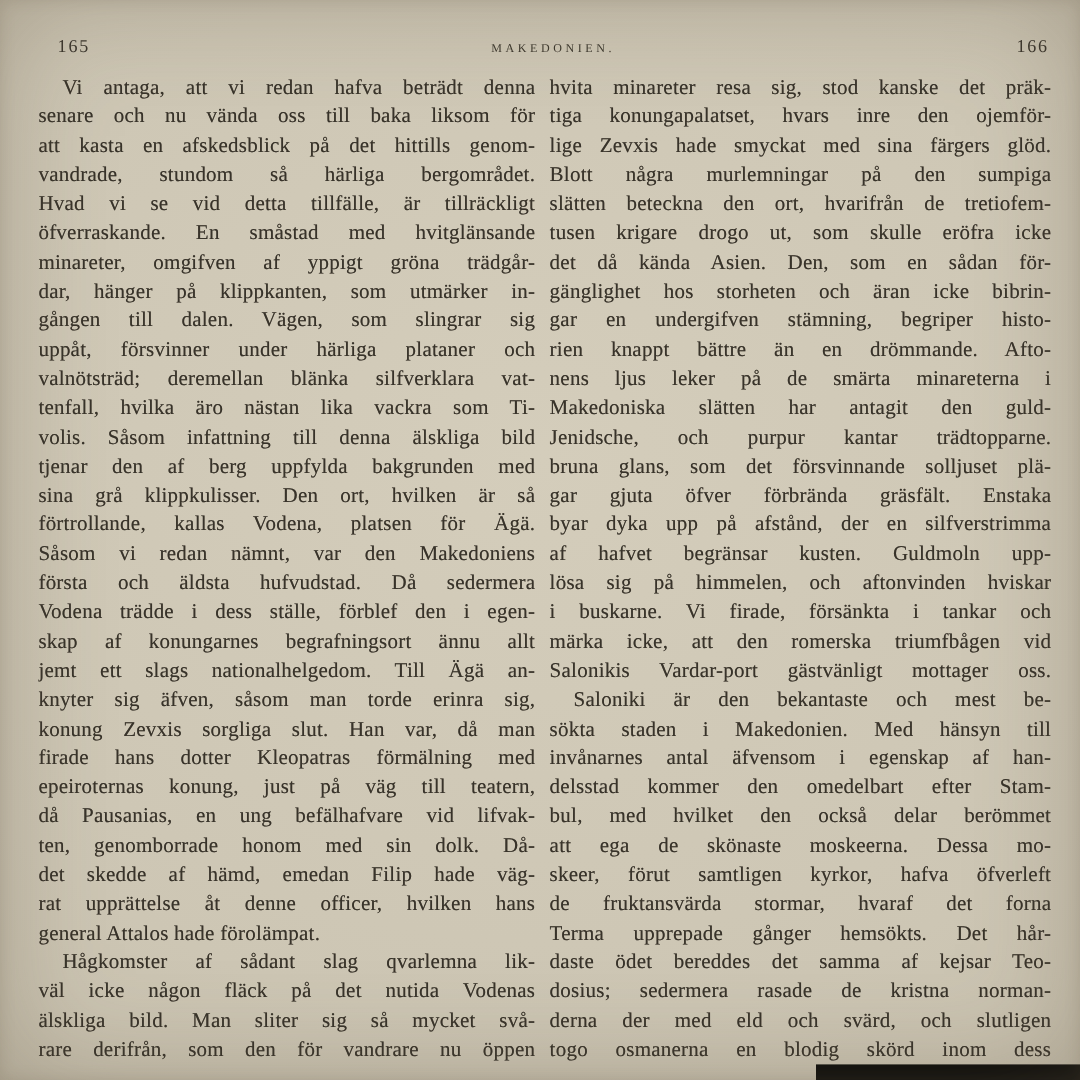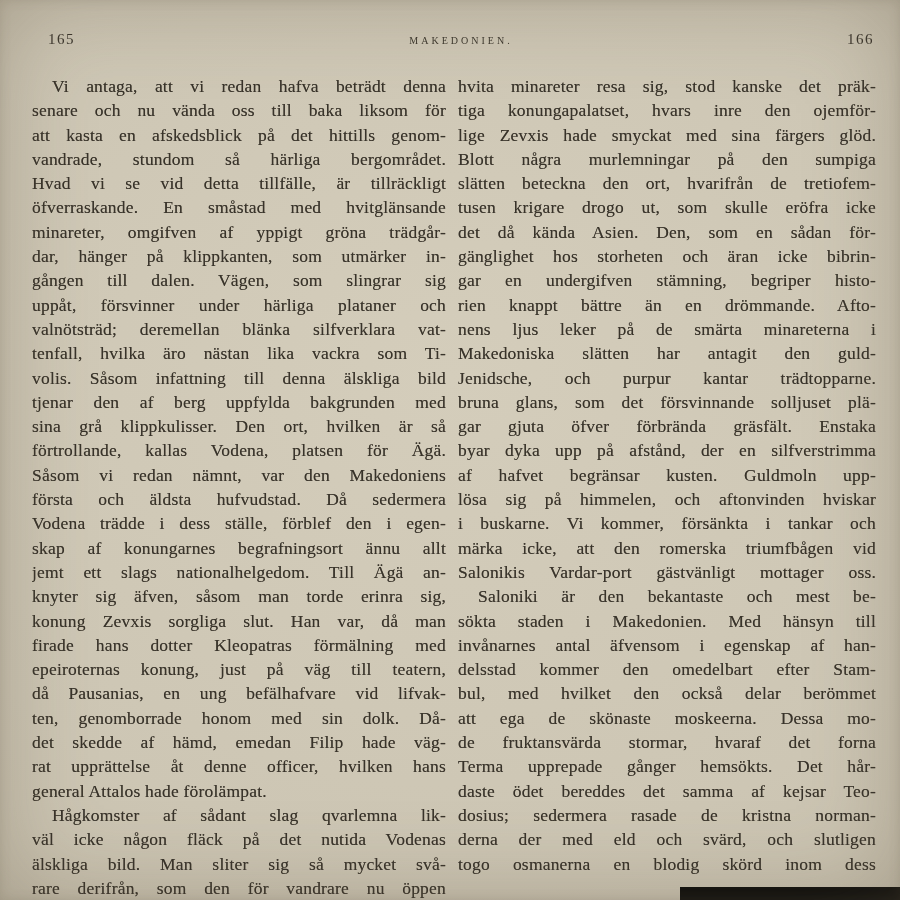--- a/index.html
+++ b/index.html
@@ -28,21 +28,21 @@
     display:flex; justify-content:space-between; align-items:baseline;margin-left:14px;
   }
   .pg-num {
     font-size:15px; letter-spacing:1.5px; color:#3a352c;
   }
   .pg-title {
     font-size:10px; letter-spacing:3px; color:#3d382e;
   }
 
   .col {
-    position:absolute; top:74px; height:826px;
+    position:absolute; top:60px; height:826px;
     font-size:17.5px; line-height:24.3px;
     letter-spacing:0.2px;
     color:#38332a;
     text-shadow:0 0 0.5px rgba(55,48,38,0.55);
     overflow:hidden;
   }
   .col-left  { left:32px;  width:414px; }
   .col-right { left:458px; width:418px; }
 
   .line { text-align:justify; text-align-last:justify; white-space:normal; }
@@ -114,29 +114,30 @@
       <div class="line">gar en undergifven stämning, begriper histo-</div>
       <div class="line">rien knappt bättre än en drömmande.  Afto-</div>
       <div class="line">nens ljus leker på de smärta minareterna i</div>
       <div class="line">Makedoniska slätten har antagit den guld-</div>
       <div class="line">Jenidsche, och purpur kantar trädtopparne.</div>
       <div class="line">bruna glans, som det försvinnande solljuset plä-</div>
       <div class="line">gar gjuta öfver förbrända gräsfält.  Enstaka</div>
       <div class="line">byar dyka upp på afstånd, der en silfverstrimma</div>
       <div class="line">af hafvet begränsar kusten.  Guldmoln upp-</div>
       <div class="line">lösa sig på himmelen, och aftonvinden hviskar</div>
-      <div class="line">i buskarne.  Vi kommer, försänkta i tankar och</div>
+      <div class="line">i buskarne.  Vi firade, försänkta i tankar och</div>
       <div class="line">märka icke, att den romerska triumfbågen vid</div>
       <div class="line">Salonikis Vardar-port gästvänligt mottager oss.</div>
       <div class="line indent">Saloniki är den bekantaste och mest be-</div>
       <div class="line">sökta staden i Makedonien.  Med hänsyn till</div>
       <div class="line">invånarnes antal äfvensom i egenskap af han-</div>
       <div class="line">delsstad kommer den omedelbart efter Stam-</div>
       <div class="line">bul, med hvilket den också delar berömmet</div>
       <div class="line">att ega de skönaste moskeerna.  Dessa mo-</div>
+      <div class="line">skeer, förut samtligen kyrkor, hafva öfverleft</div>
       <div class="line">de fruktansvärda stormar, hvaraf det forna</div>
       <div class="line">Terma upprepade gånger hemsökts.  Det hår-</div>
       <div class="line">daste ödet bereddes det samma af kejsar Teo-</div>
       <div class="line">dosius; sedermera rasade de kristna norman-</div>
       <div class="line">derna der med eld och svärd, och slutligen</div>
       <div class="line">togo osmanerna en blodig skörd inom dess</div>
     </div>
 
   <div class="artifact-bar"></div>
 

